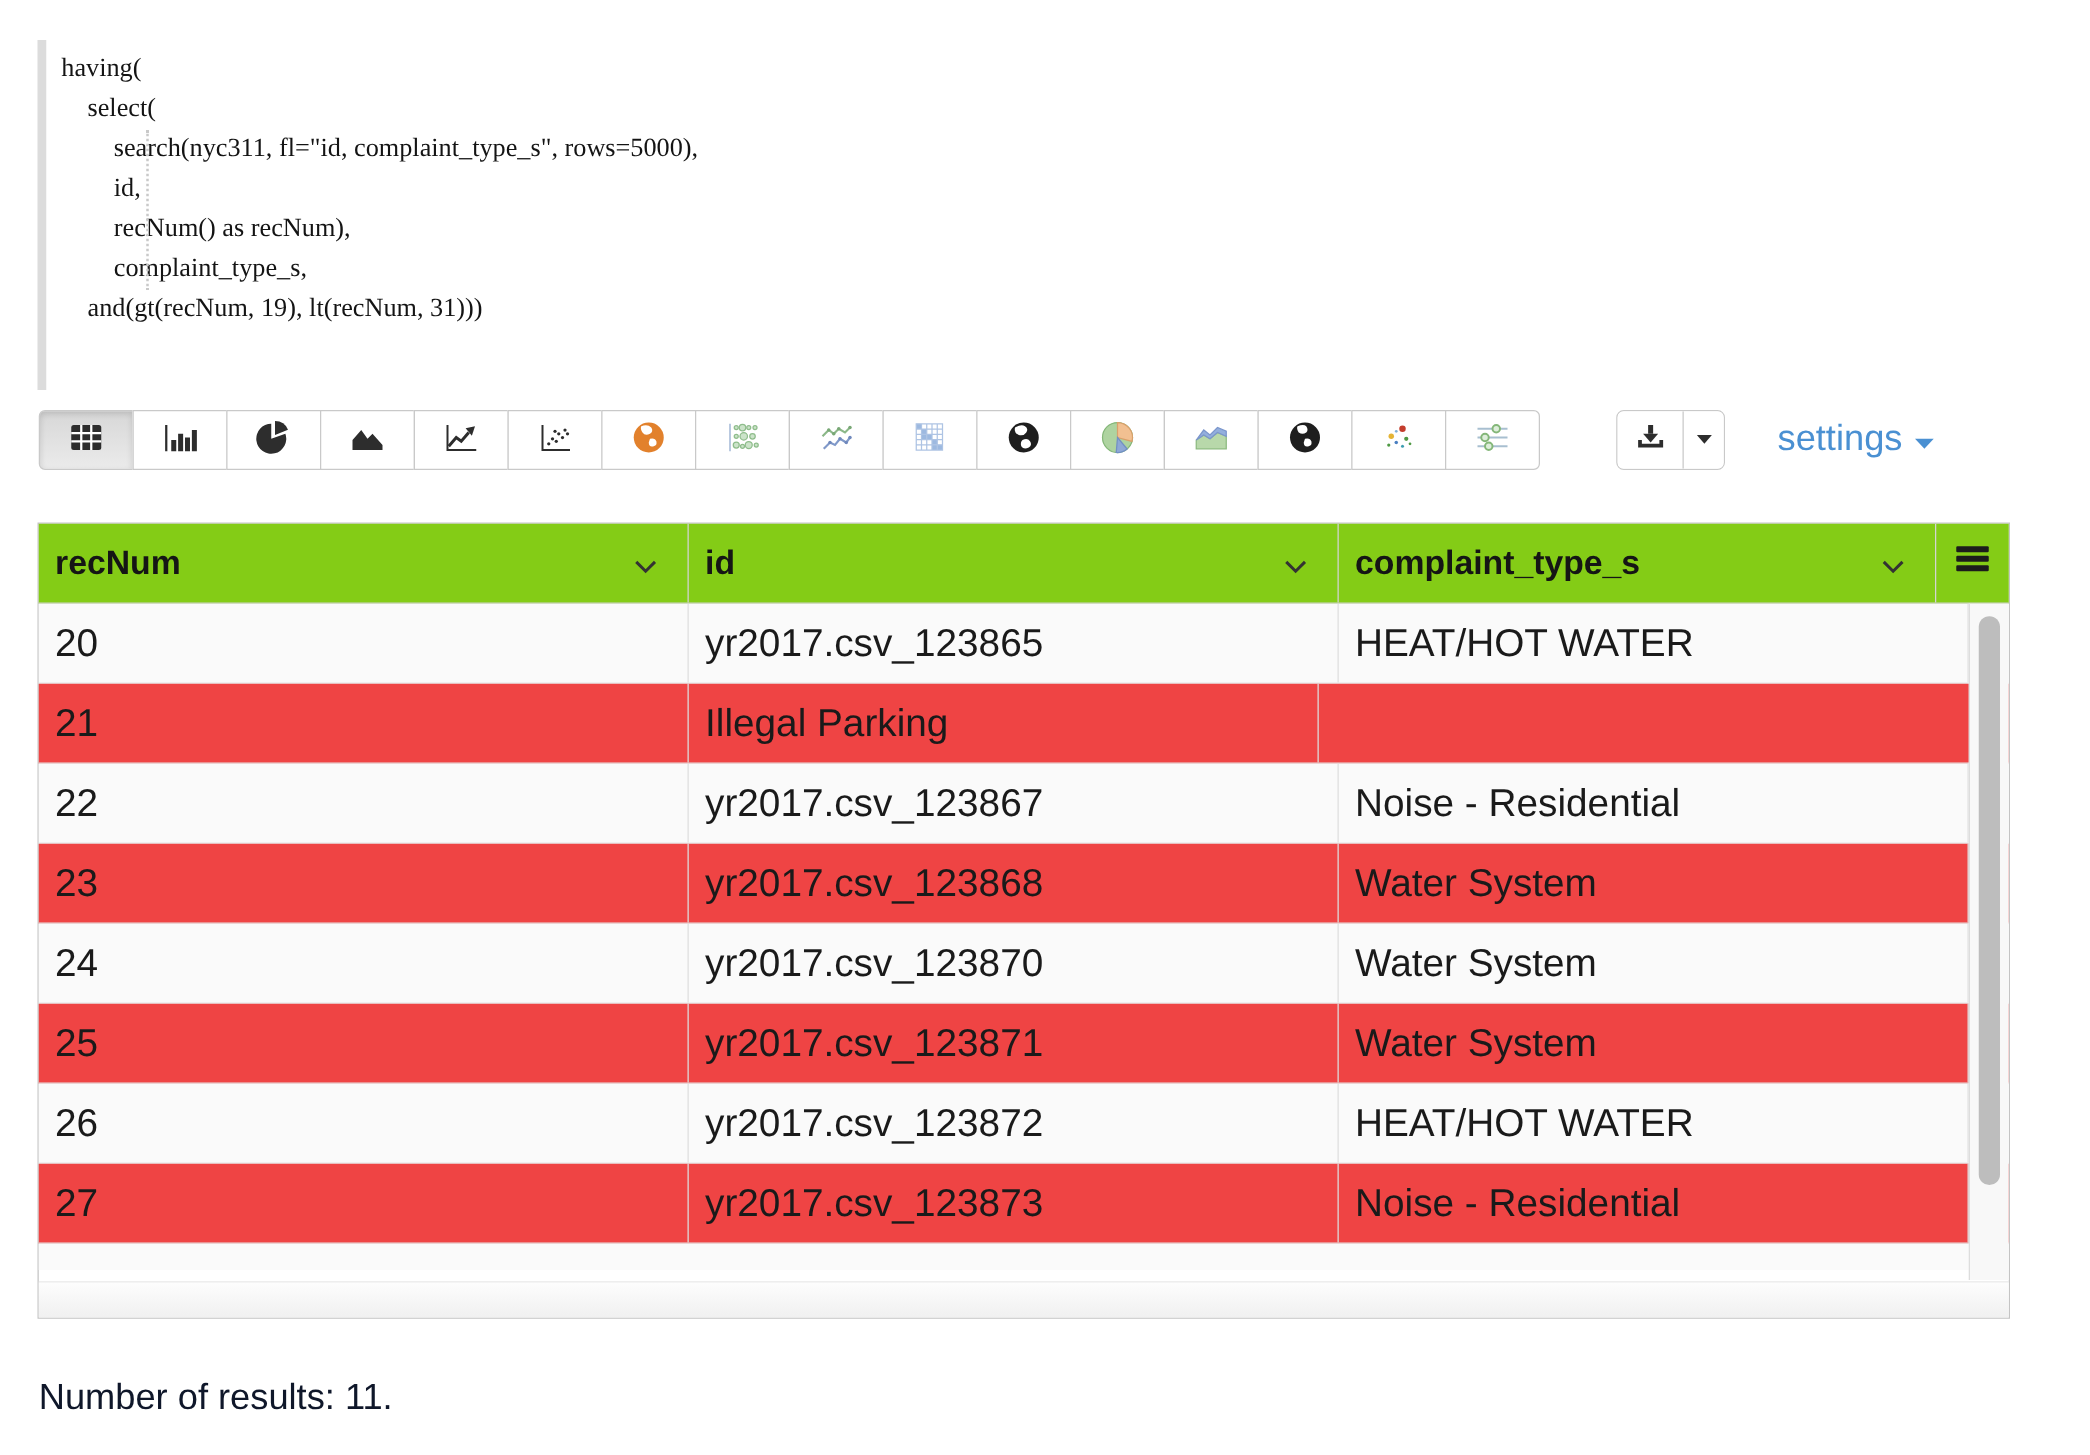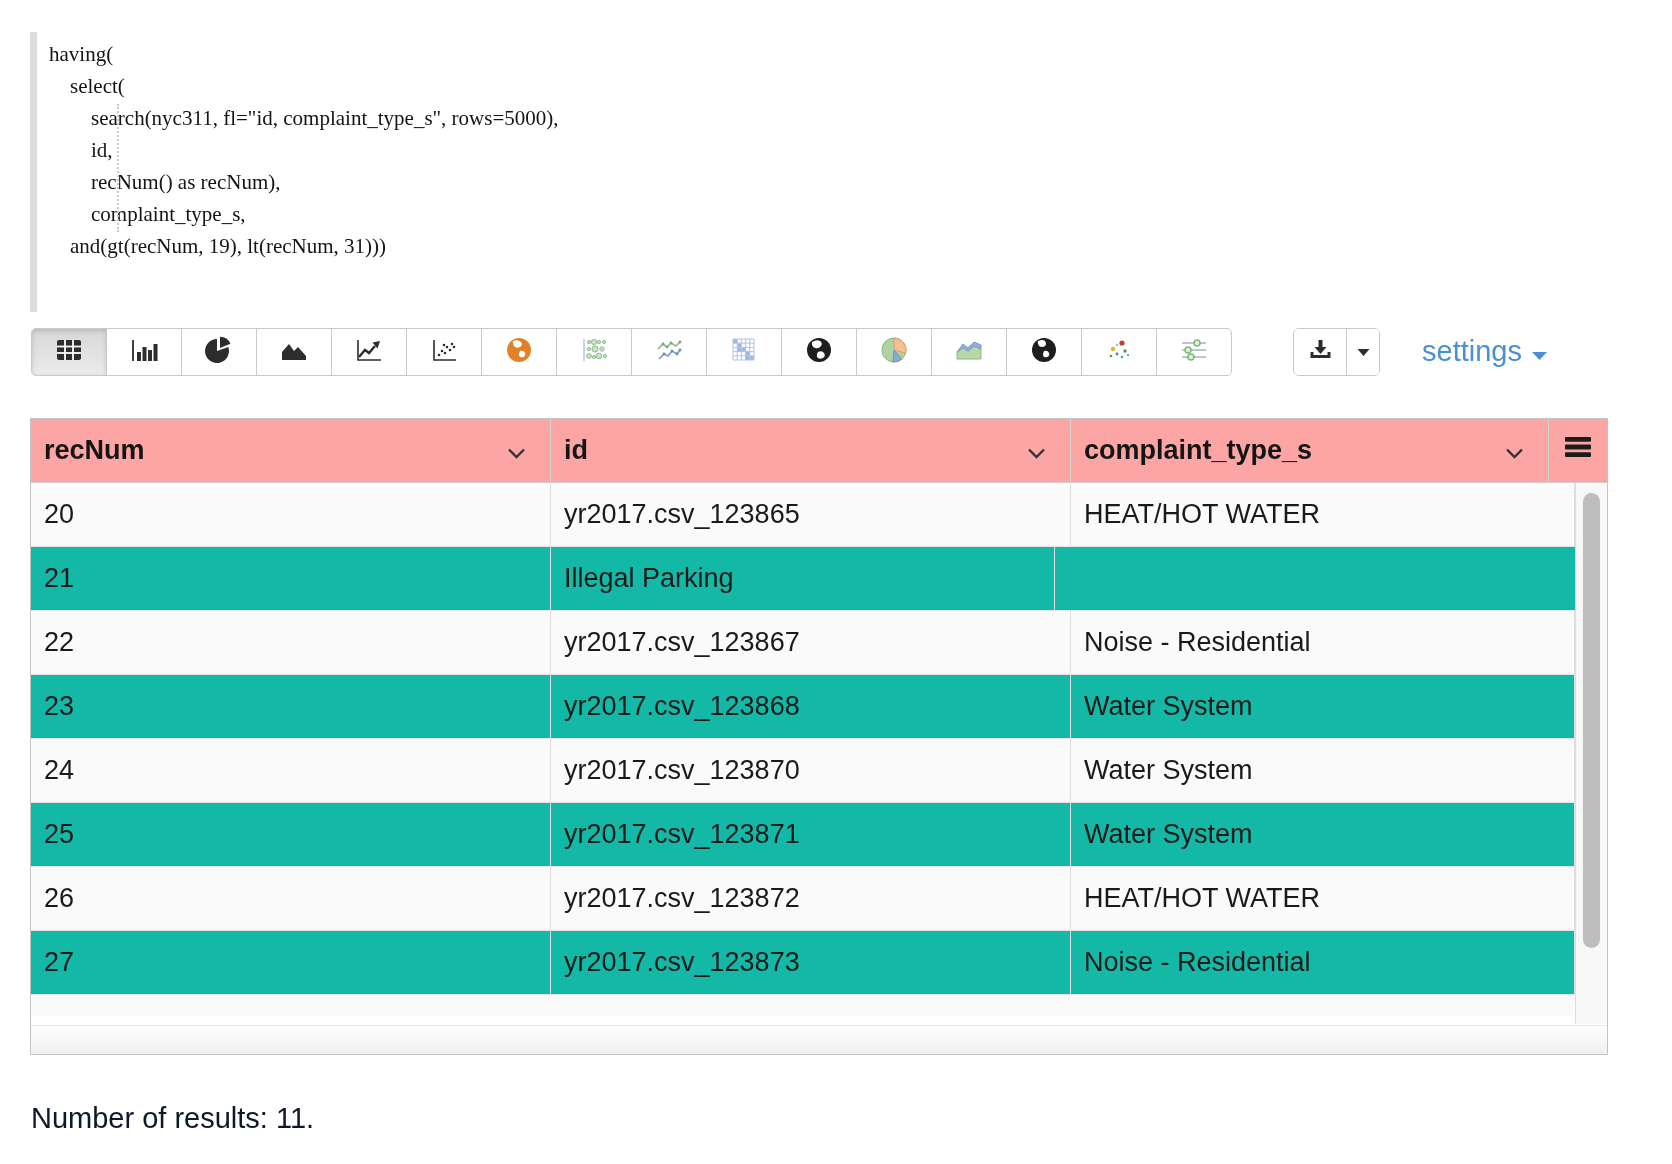--- a/index.html
+++ b/index.html
@@ -45,37 +45,37 @@
   .settings-link {
     position:absolute; left:1391px; top:7px; font-size:29px; color:#4a90d2;
     display:flex; align-items:center; gap:9px; cursor:pointer;
   }
 
   
   .data-table {
     position:absolute; left:30px; top:418px; width:1578px; height:637px;
     border:1px solid #c4c4c4; background:#fff;
   }
-  .thead { display:flex; height:64px; background:#fca5a5; border-bottom:1px solid #cfcfcf; }
+  .thead { display:flex; height:64px; background:#84cc16; border-bottom:1px solid #cfcfcf; }
   .th {
     position:relative; display:flex; align-items:center; padding-left:13px;
     font-weight:bold; font-size:27px; color:#151515; border-right:1px solid #d4d4d4; cursor:pointer;
   }
   .th-recnum { width:520px; }
   .th-id     { width:520px; }
   .th-type   { width:478px; }
   .th-menu   { width:58px; border-right:none; justify-content:center; padding-left:0; }
   .th .chev  { position:absolute; right:24px; top:50%; transform:translateY(-50%); }
 
   .tbody { position:relative; }
-  .tr { display:flex; height:64px; border-bottom:1px solid #e4e4e4; background:#14b8a6; }
+  .tr { display:flex; height:64px; border-bottom:1px solid #e4e4e4; background:#ef4444; }
   .tr.odd { background:#fafafa; }
   .td {
     display:flex; align-items:center; padding-left:13px;
-    font-size:27px; color:#1a1a1a; border-right:1px solid #dedede;
+    font-size:31px; color:#1a1a1a; border-right:1px solid #dedede;
   }
   .td-recnum { width:520px; }
   .td-id     { width:520px; }
   .td-type   { width:504px; }
   .partial-row { height:21px; background:#fafafa; }
 
   .v-scroll {
     position:absolute; top:64px; right:0; width:32px; height:541px;
     background:#f8f8f8; border-left:1px solid #ddd;
   }

